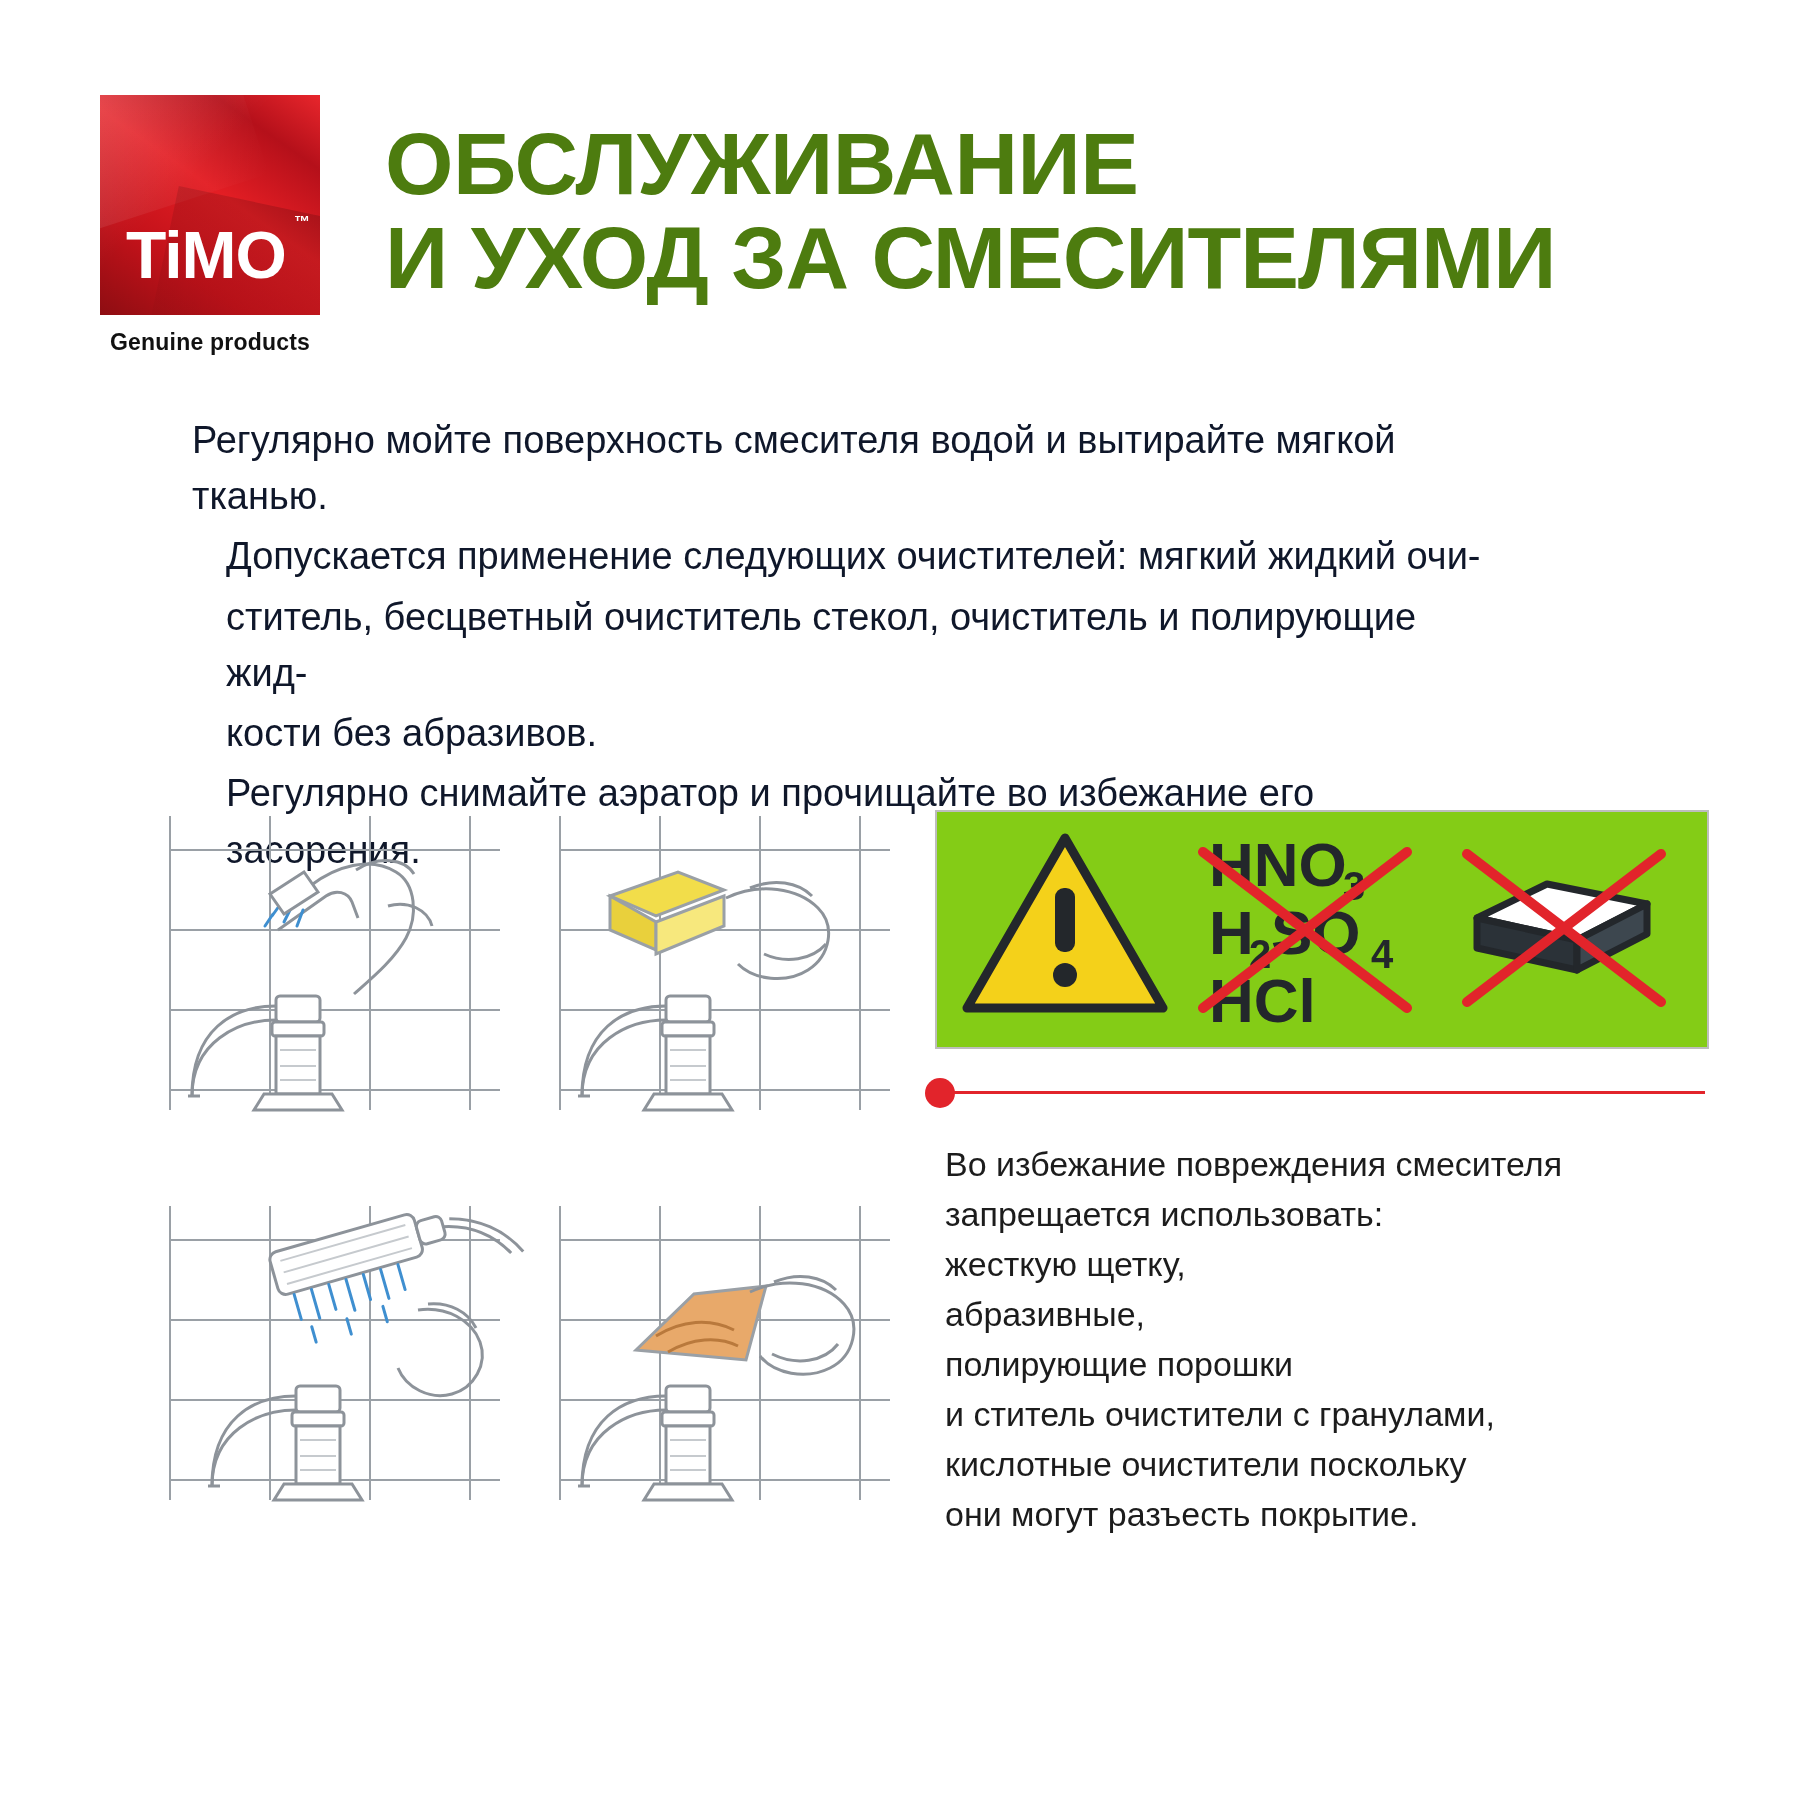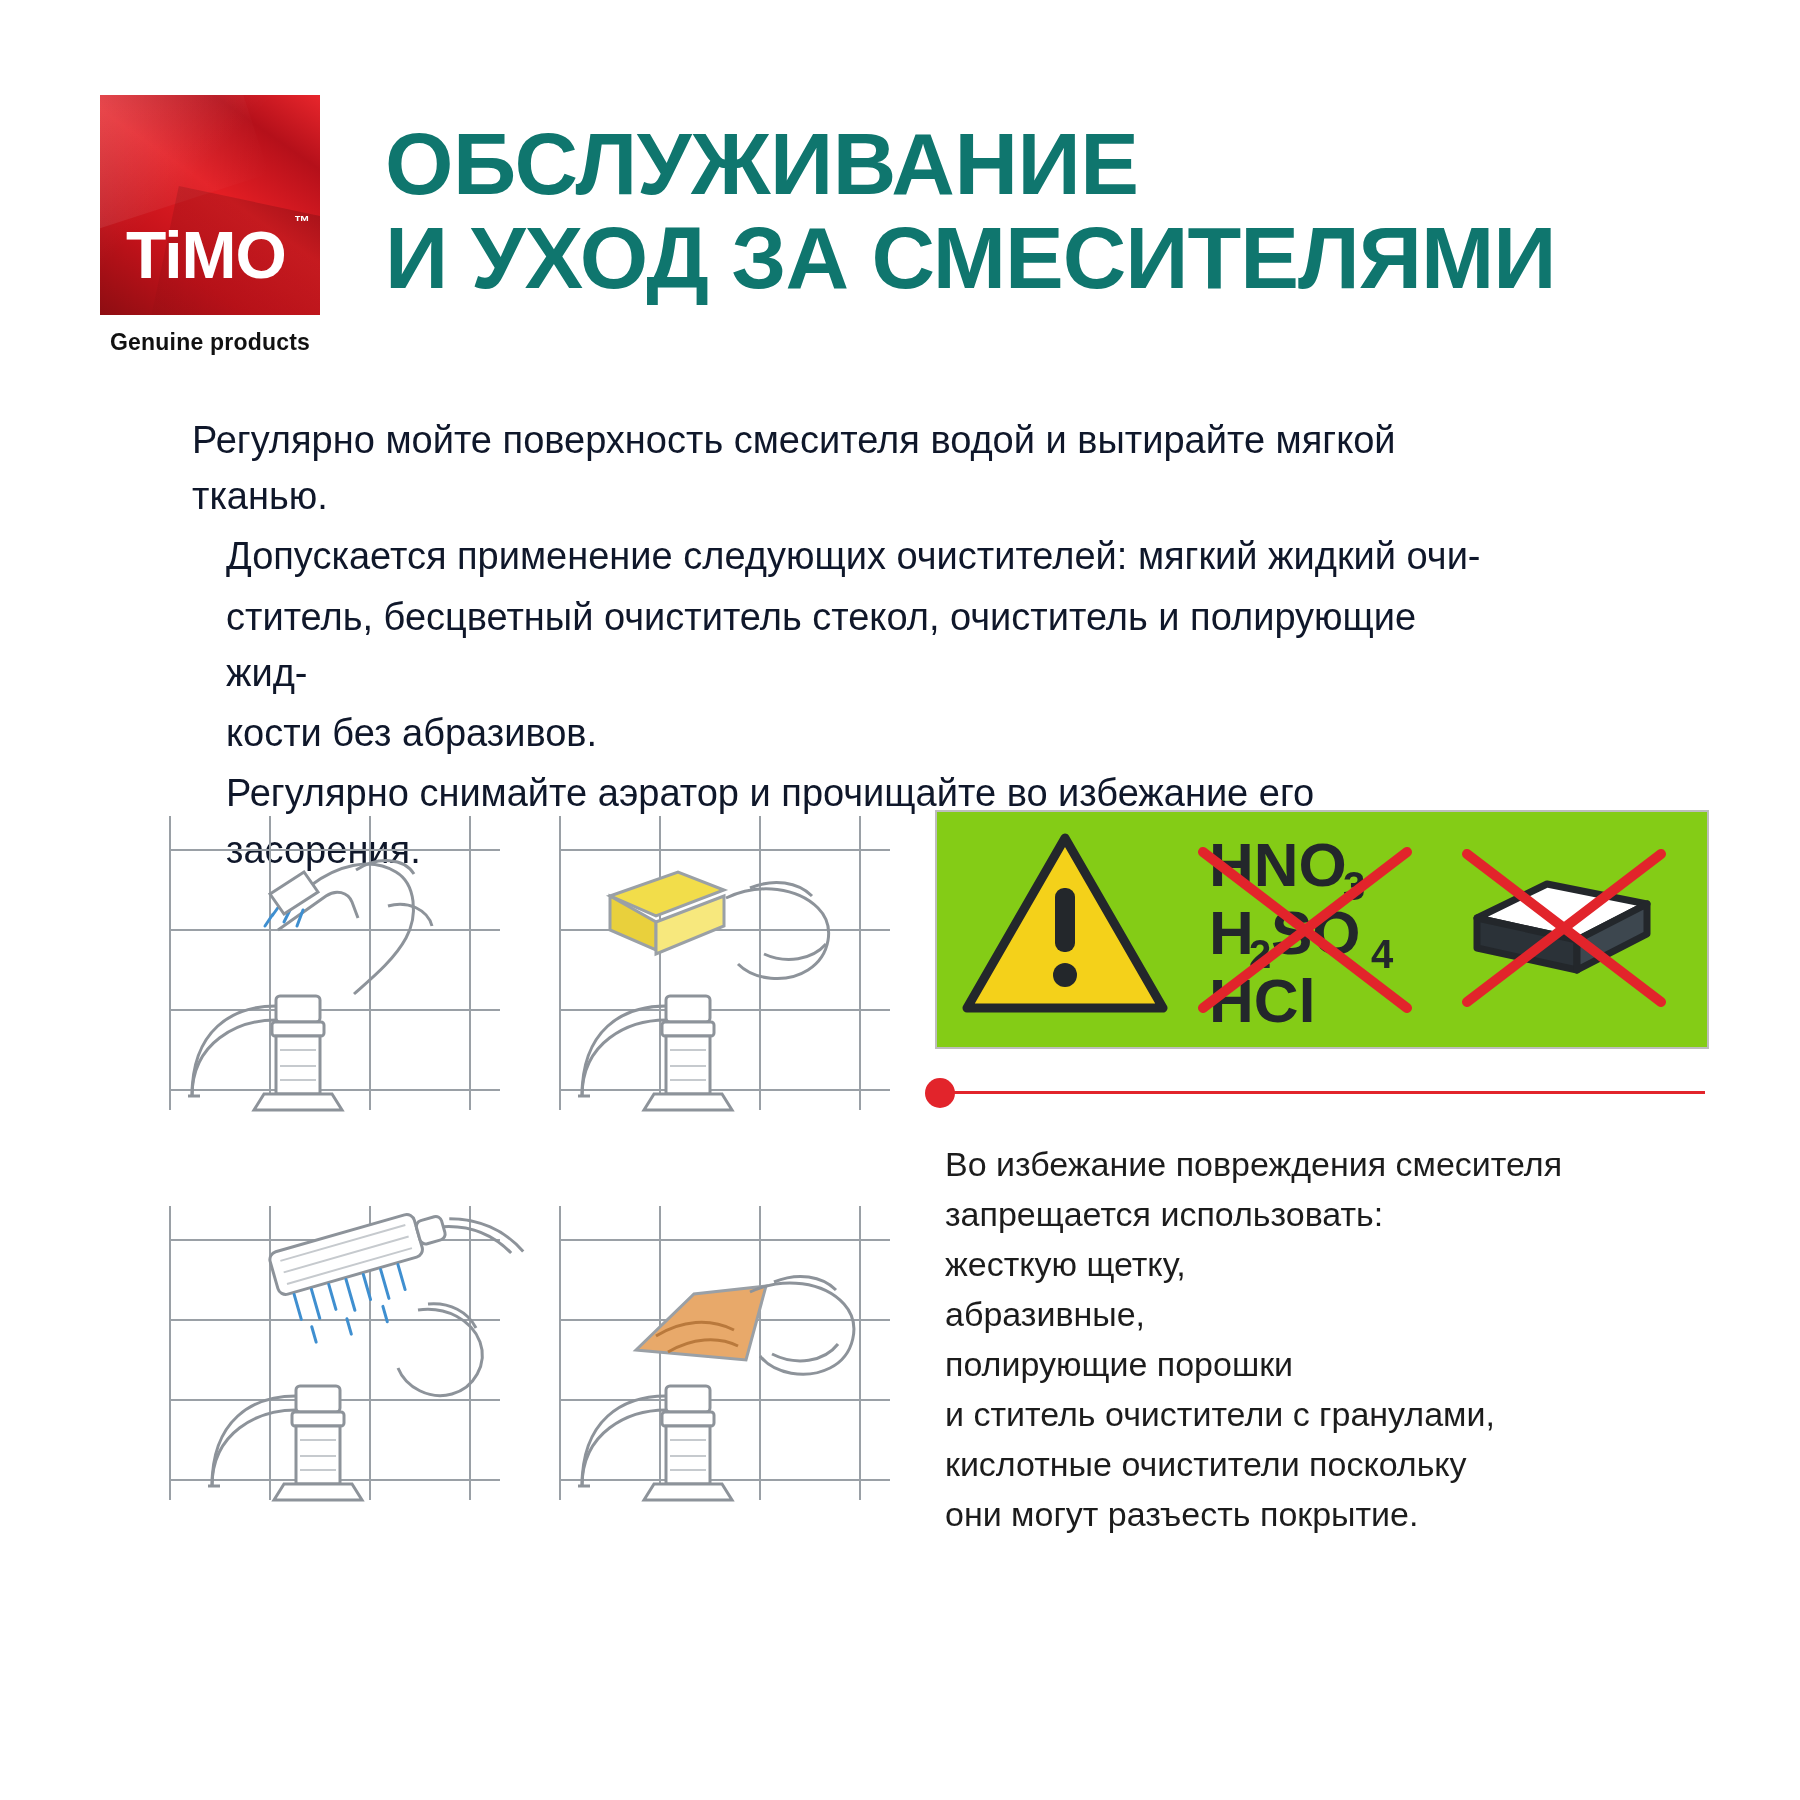--- a/index.html
+++ b/index.html
@@ -97,21 +97,21 @@
 
   .title {
     position: absolute;
     left: 285px;
     top: 22px;
     width: 1335px;
     font-size: 88px;
     line-height: 1.07;
     font-weight: bold;
     letter-spacing: -0.5px;
-    color: #0f766e;
+    color: #4d7c0f;
     text-transform: uppercase;
   }
   .title .l2 { display: block; letter-spacing: -1px; }
 
   
   .intro {
     position: absolute;
     left: 192px;
     top: 412px;
     width: 1290px;

